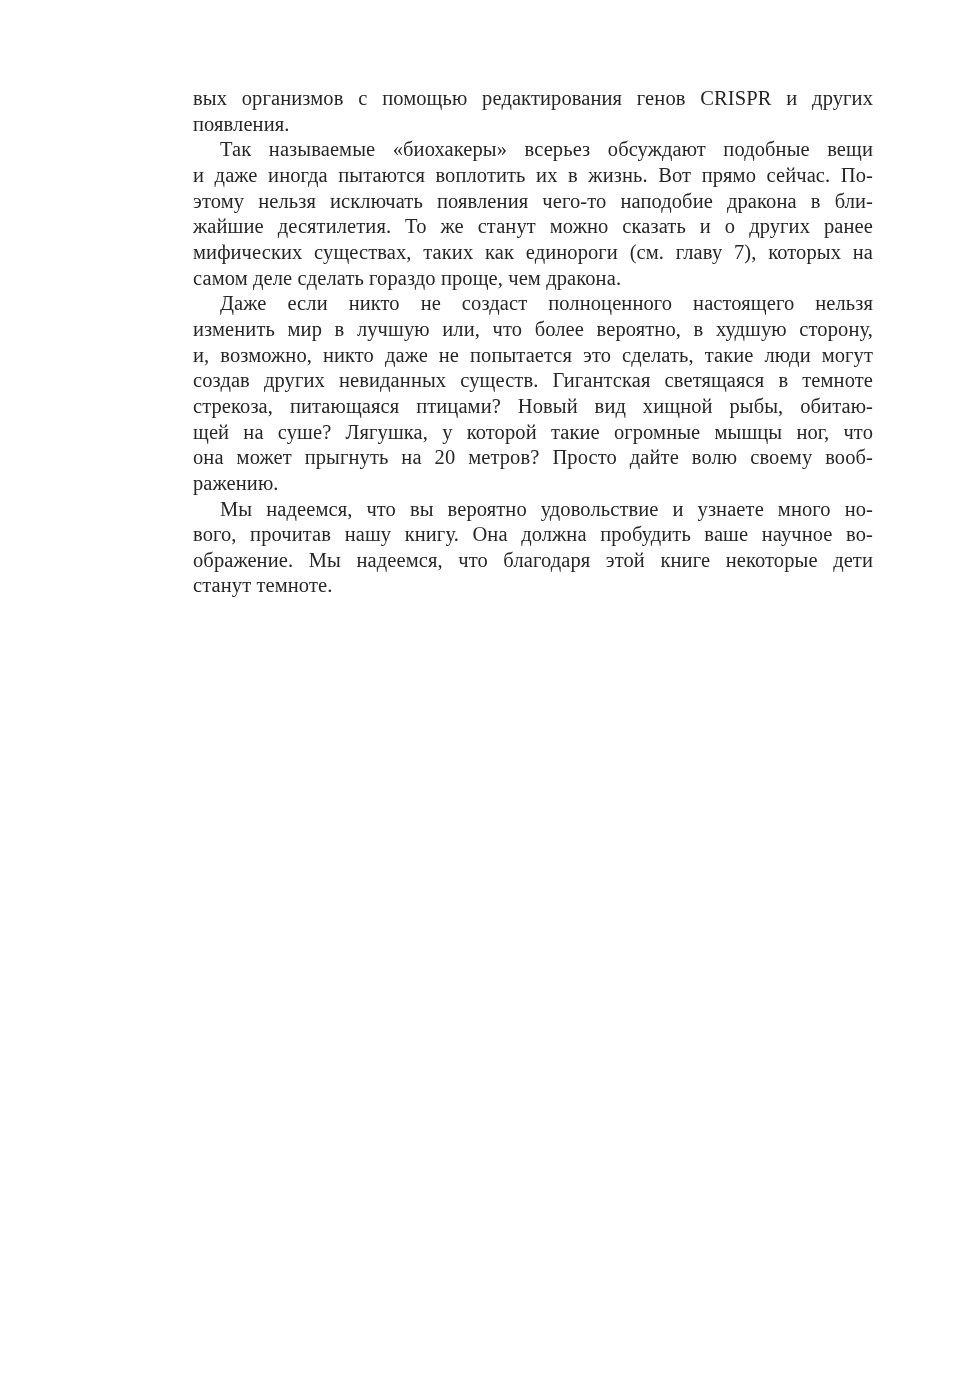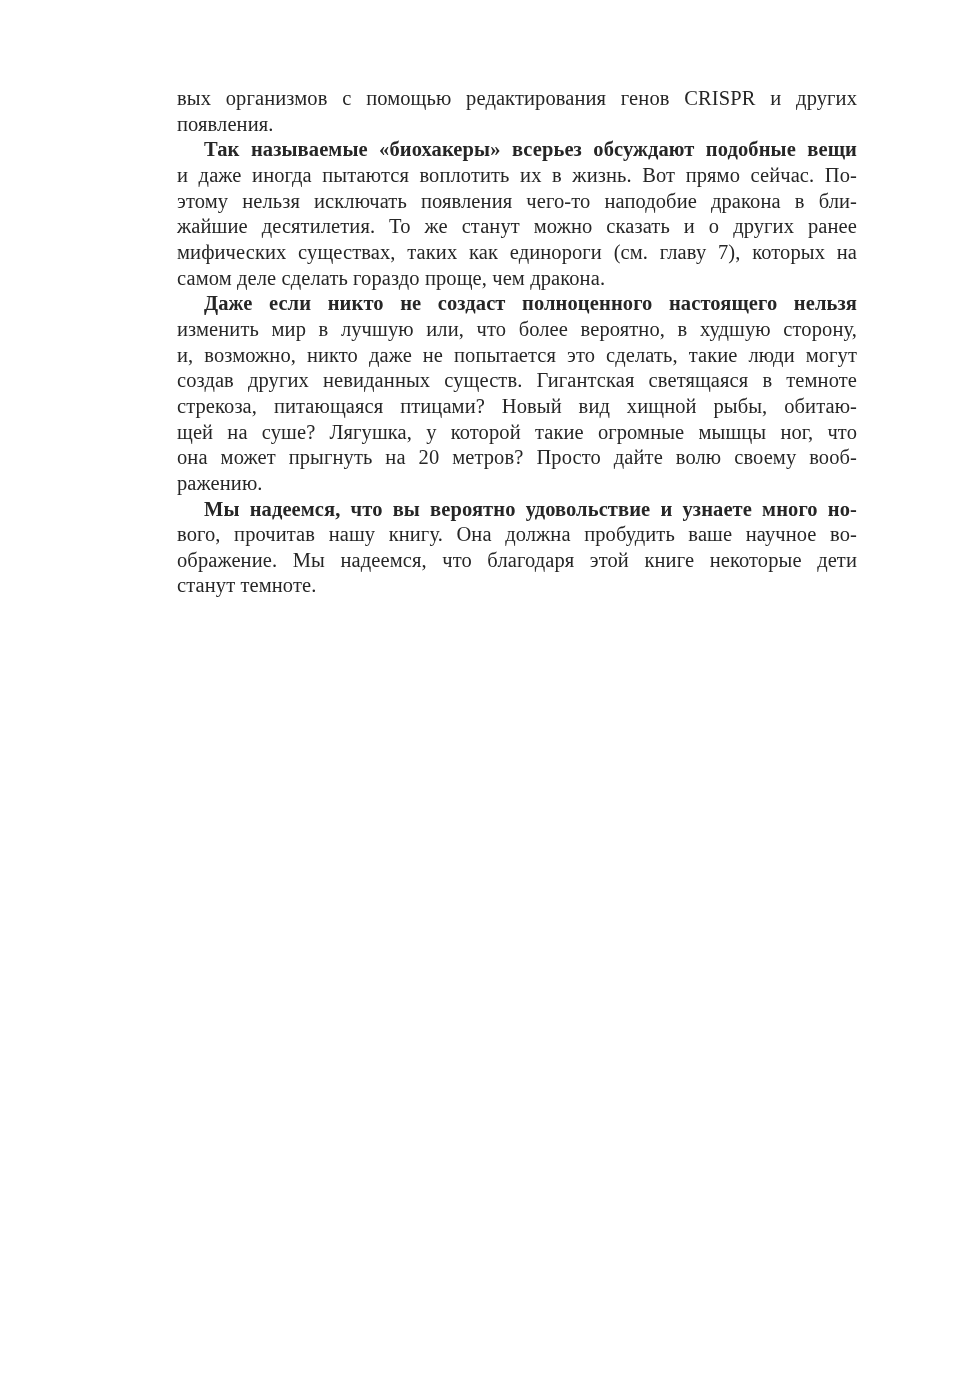--- a/index.html
+++ b/index.html
@@ -12,41 +12,40 @@
   }
   .book-page {
     position: relative;
     width: 974px;
     height: 1388px;
     background: var(--page-bg);
     overflow: hidden;
   }
   .page-text {
     position: absolute;
-    left: 177px;
+    left: 193px;
     top: 86px;
     width: 680px;
     font-family: "Liberation Serif", "DejaVu Serif", serif;
     font-size: 20.5px;
     line-height: 25.65px;
     color: var(--text-color);
     letter-spacing: 0.1px;
   }
   .paragraph { margin: 0; }
   .line {
     text-align: justify;
     text-align-last: justify;
     white-space: normal;
   }
   .line.last {
     text-align-last: left;
   }
   .paragraph.indented .line.first {
     text-indent: 27px;
-    font-weight: bold;
   }
 </style>
 </head>
 <body>
 
 <div class="book-page">
   <div class="page-text">
       <div class="paragraph">
         <div class="line first">вых организмов с помощью редактирования генов CRISPR и других</div>
         <div class="line last">появления.</div>

